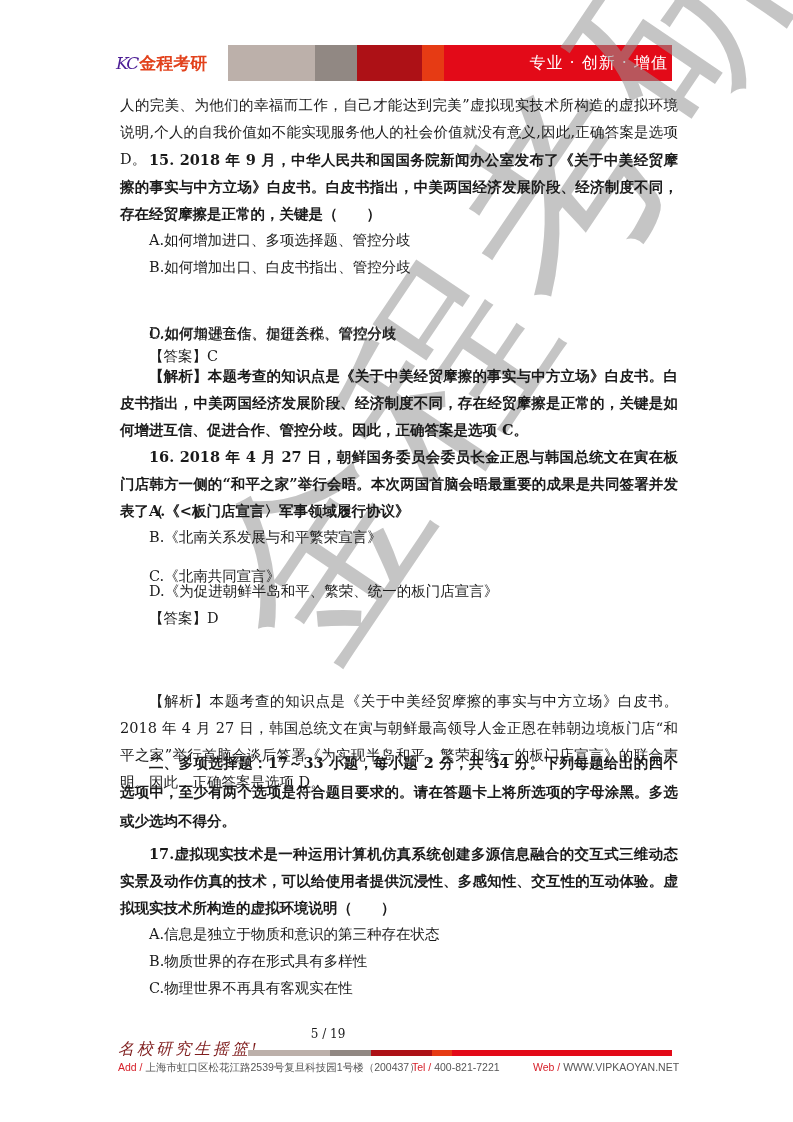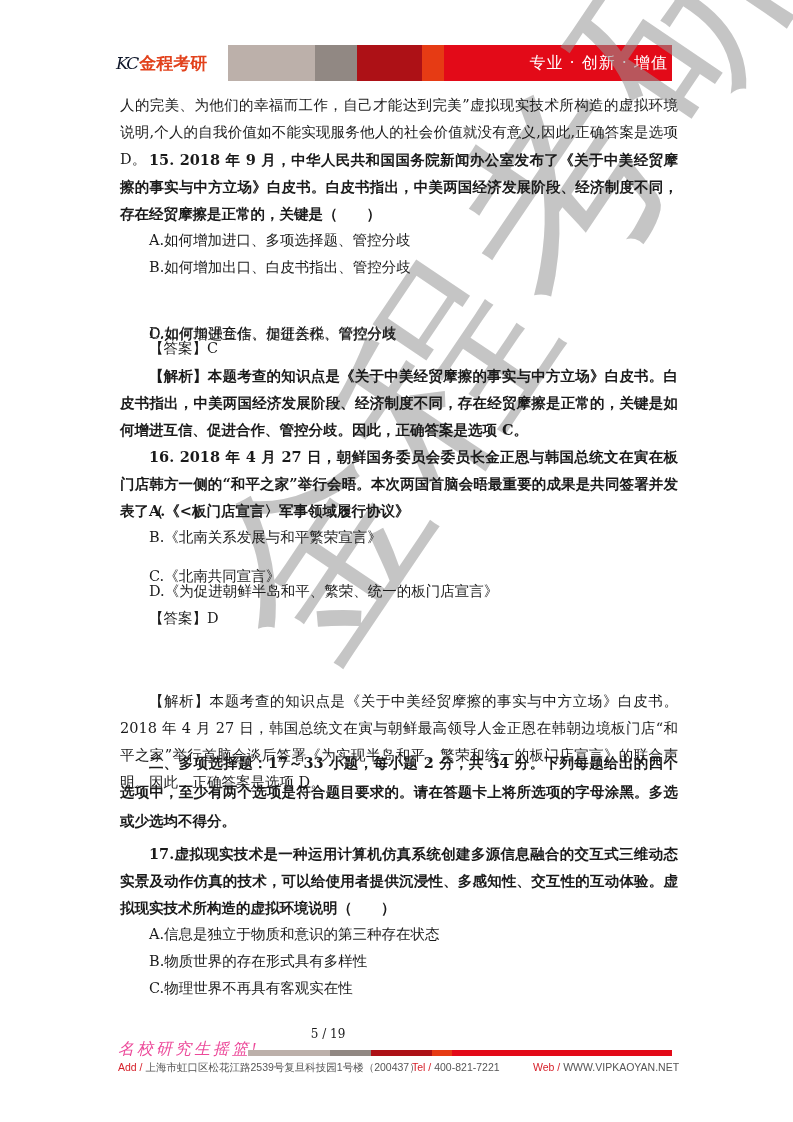--- a/index.html
+++ b/index.html
@@ -4,41 +4,41 @@
 <style>
   html, body { margin: 0; padding: 0; }
   body {
     width: 793px; height: 1122px; position: relative; overflow: hidden;
     background: #ffffff;
     font-family: "DejaVu Serif", "Liberation Serif", serif;
     color: #1a1a1a;
   }
   .header { position: absolute; left: 116px; top: 44px; width: 556px; height: 37px; }
   .logo { position: absolute; left: 0; top: 4px; height: 30px; display: flex; align-items: center; }
-  .logo-mark { font-family: "DejaVu Serif", serif; font-style: italic; color: #0f172a; font-size: 17px; letter-spacing: -2px; margin-right: 2px; }
+  .logo-mark { font-family: "DejaVu Serif", serif; font-style: italic; color: #4c1d95; font-size: 17px; letter-spacing: -2px; margin-right: 2px; }
   .logo-text { font-family: "DejaVu Sans", sans-serif; font-weight: bold; color: #e2421c; font-size: 17px; letter-spacing: 0; }
   .band { position: absolute; top: 1px; height: 36px; }
   .slogan { position: absolute; right: 12px; top: 0; height: 37px; line-height: 37px; color: #ffffff; font-family: "DejaVu Sans", sans-serif; font-size: 16px; letter-spacing: 1px; }
 
   .content { position: absolute; left: 120px; top: 92px; width: 558px; font-size: 14.5px; }
   .p { position: absolute; left: 0; width: 558px; line-height: 27px; text-align: justify; }
   .bold { font-weight: bold; font-family: "DejaVu Serif", serif; }
   .indent { text-indent: 29px; }
   .opt { padding-left: 29px; }
 
   .watermark {
     position: absolute; left: 150px; top: 560px; width: 900px;
     font-family: "DejaVu Sans", sans-serif; font-size: 205px; font-weight: 300;
     color: rgba(150,150,150,0.55); transform-origin: 0 0; transform: rotate(-56deg);
     letter-spacing: 10px; white-space: nowrap; pointer-events: none;
     -webkit-text-stroke: 0;
   }
 
   .page-num { position: absolute; left: 0; width: 656px; top: 1027px; text-align: center; font-weight: normal; font-size: 12px; }
-  .footer-slogan { position: absolute; left: 118px; top: 1039px; font-family: Liberation Serif, serif; color: #ec4899; font-size: 16px; letter-spacing: 3px; font-style: italic; }
+  .footer-slogan { position: absolute; left: 118px; top: 1039px; font-family: Liberation Serif, serif; color: #7f1d1d; font-size: 16px; letter-spacing: 3px; font-style: italic; }
   .footer-info { position: absolute; top: 1061px; font-family: "Liberation Sans", sans-serif; font-size: 10.5px; color: #555; white-space: nowrap; }
   .footer-info .lbl { color: #d6202a; }
 </style>
 </head>
 <body>
 
 <div class="header">
   <div class="logo">
     <span class="logo-mark">KC</span>
     <span class="logo-text">金程考研</span>
@@ -58,21 +58,21 @@
 <div class="watermark">金程考研</div>
 
 <div class="content">
   <div class="p" style="top:0px;">人的完美、为他们的幸福而工作，自己才能达到完美”虚拟现实技术所构造的虚拟环境说明,个人的自我价值如不能实现服务他人的社会价值就没有意义,因此,正确答案是选项 D。</div>
 
   <div class="p bold indent" style="top:54px;">15. 2018 年 9 月，中华人民共和国国务院新闻办公室发布了《关于中美经贸摩擦的事实与中方立场》白皮书。白皮书指出，中美两国经济发展阶段、经济制度不同，存在经贸摩擦是正常的，关键是（　　）</div>
   <div class="p opt" style="top:135px;">A.如何增加进口、多项选择题、管控分歧</div>
   <div class="p opt" style="top:162px;">B.如何增加出口、白皮书指出、管控分歧</div>
   <div class="p opt" style="top:189px;margin-top:40px;">C.如何增进互信、促进合作、管控分歧</div>
   <div class="p opt" style="top:228px;">D.如何加强合作、加征关税、管控分歧</div>
-  <div class="p opt" style="top:243px;">【答案】C</div>
+  <div class="p opt" style="top:251px;">【答案】C</div>
   <div class="p indent" style="top:270px;font-weight:bold;">【解析】本题考查的知识点是《关于中美经贸摩擦的事实与中方立场》白皮书。白皮书指出，中美两国经济发展阶段、经济制度不同，存在经贸摩擦是正常的，关键是如何增进互信、促进合作、管控分歧。因此，正确答案是选项 C。</div>
 
   <div class="p bold indent" style="top:351px;">16. 2018 年 4 月 27 日，朝鲜国务委员会委员长金正恩与韩国总统文在寅在板门店韩方一侧的“和平之家”举行会晤。本次两国首脑会晤最重要的成果是共同签署并发表了（　　）</div>
   <div class="p opt" style="top:405px;font-weight:bold;">A.《&lt;板门店宣言〉军事领域履行协议》</div>
   <div class="p opt" style="top:432px;">B.《北南关系发展与和平繁荣宣言》</div>
   <div class="p opt" style="top:459px;margin-top:12px;">C.《北南共同宣言》</div>
   <div class="p opt" style="top:486px;">D.《为促进朝鲜半岛和平、繁荣、统一的板门店宣言》</div>
   <div class="p opt" style="top:513px;">【答案】D</div>
   <div class="p indent" style="top:564px;margin-top:32px;">【解析】本题考查的知识点是《关于中美经贸摩擦的事实与中方立场》白皮书。2018 年 4 月 27 日，韩国总统文在寅与朝鲜最高领导人金正恩在韩朝边境板门店“和平之家”举行首脑会谈后签署《为实现半岛和平、繁荣和统一的板门店宣言》的联合声明。因此，正确答案是选项 D。</div>
 

